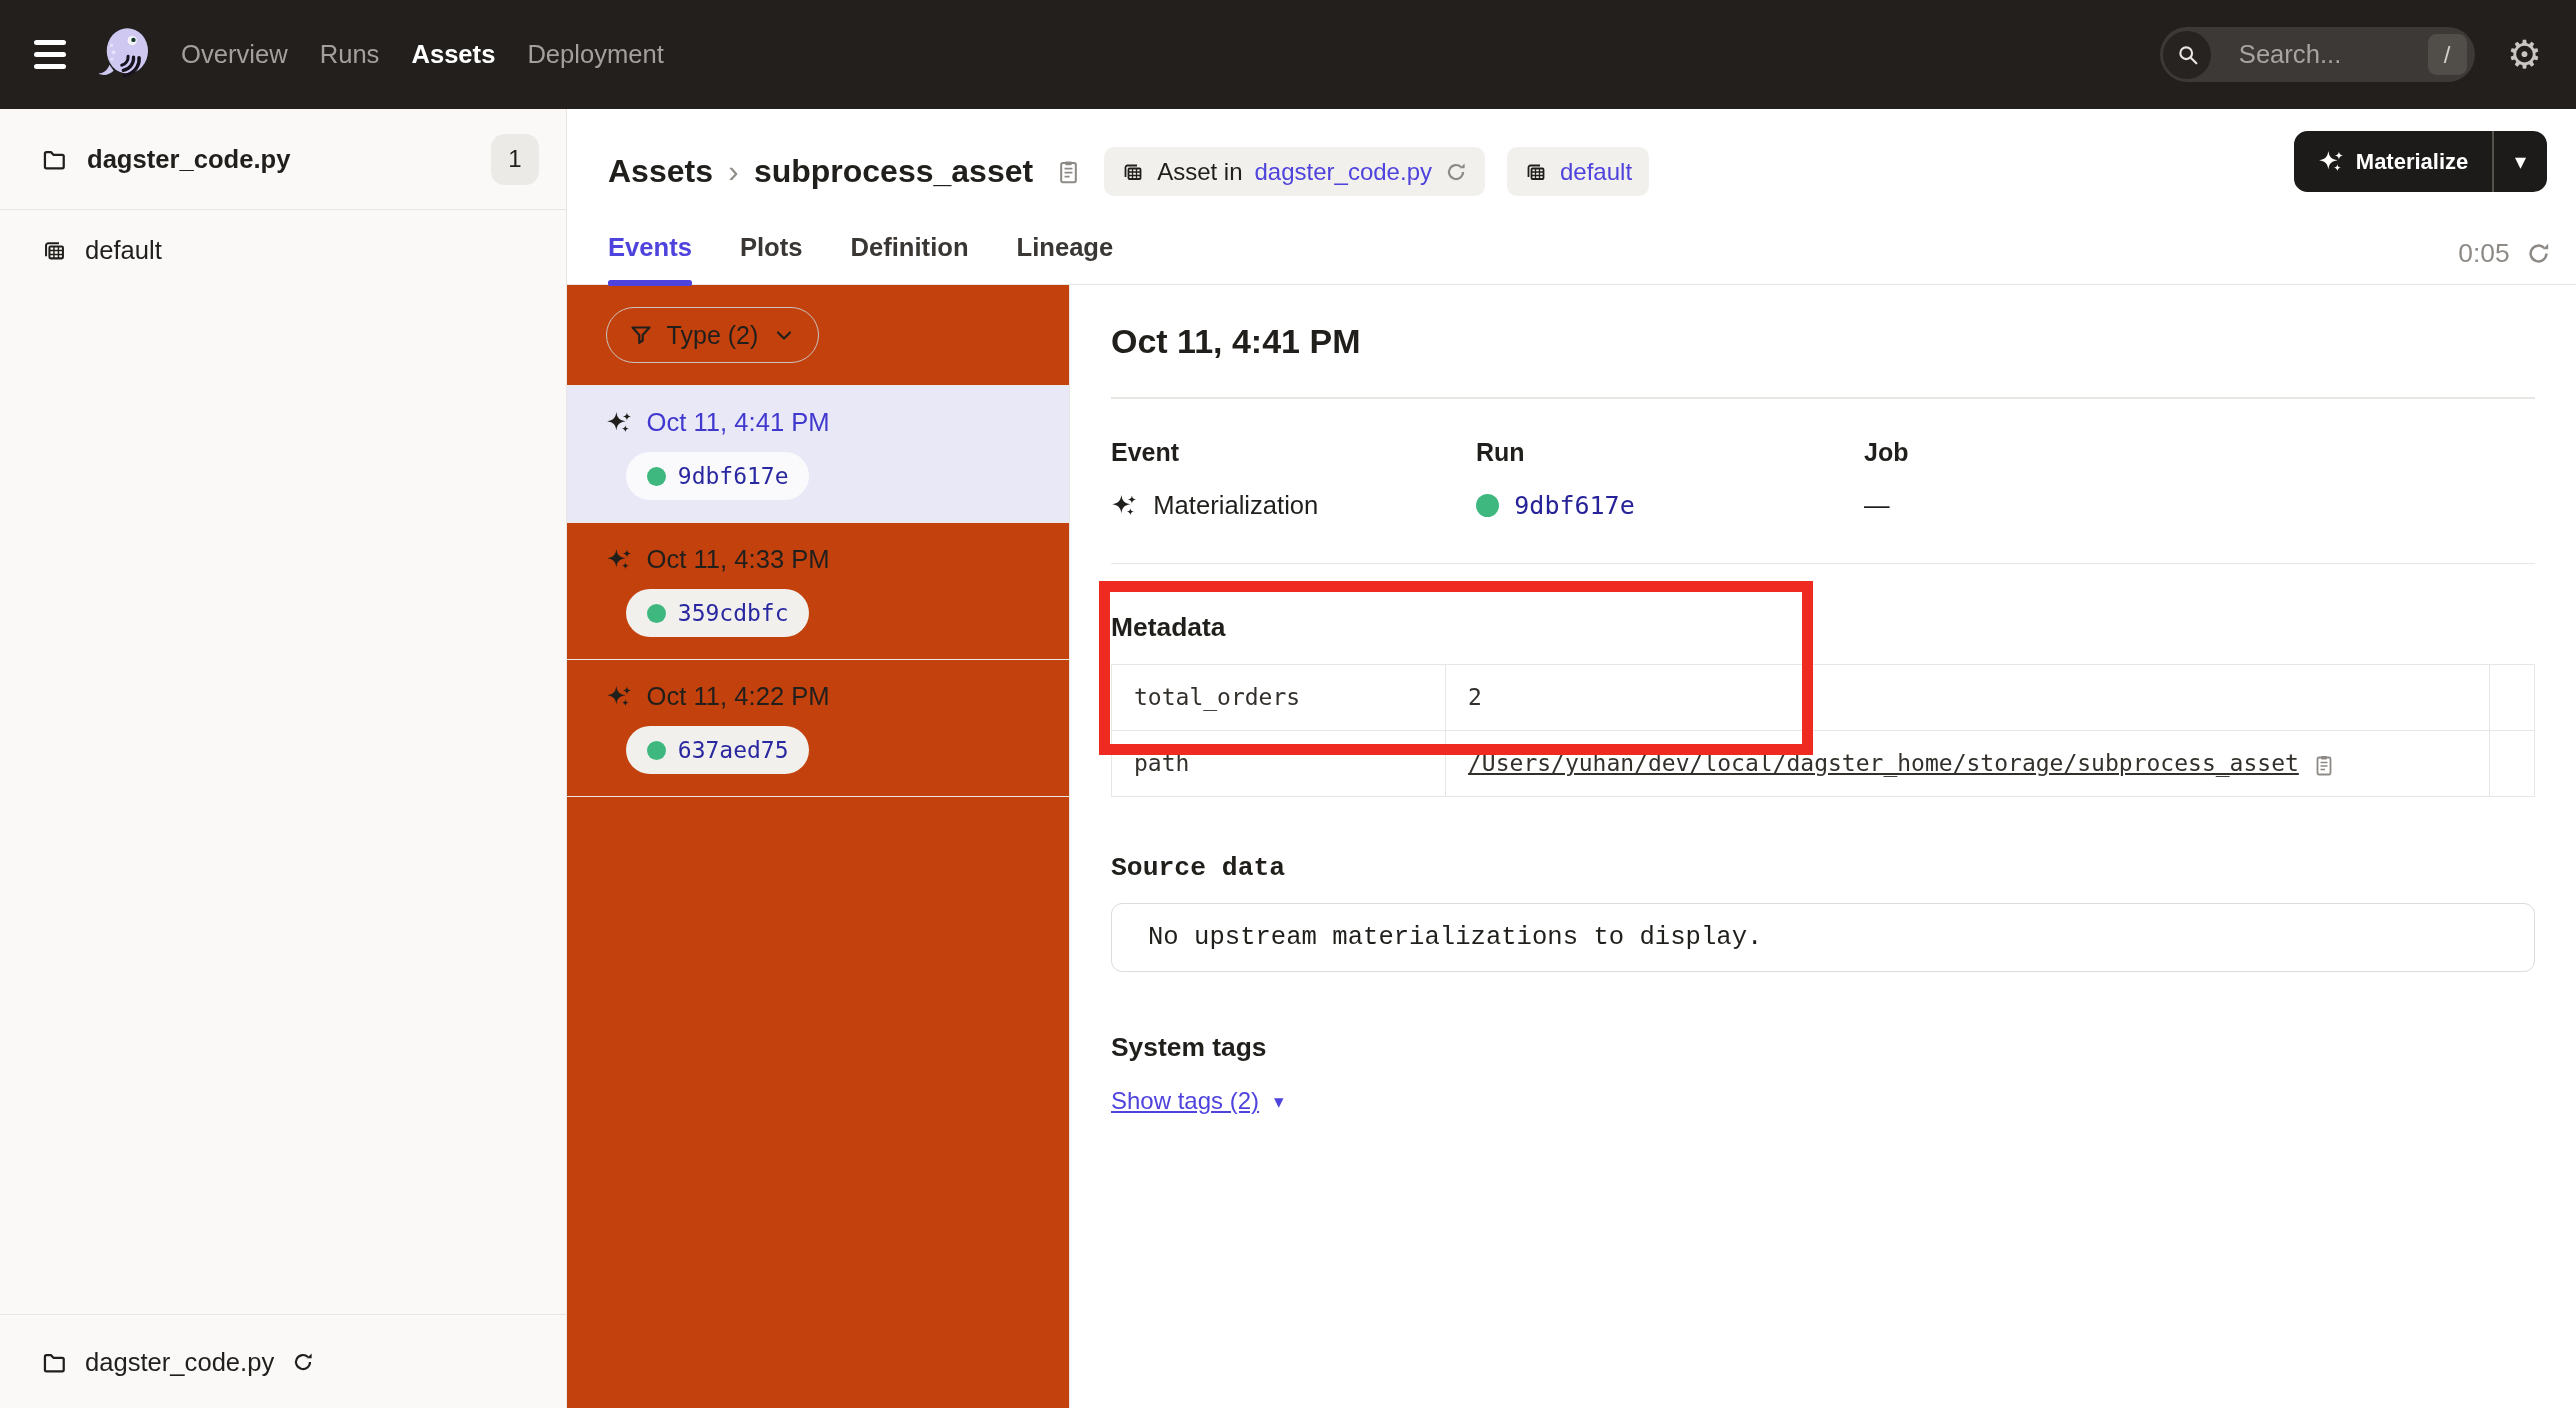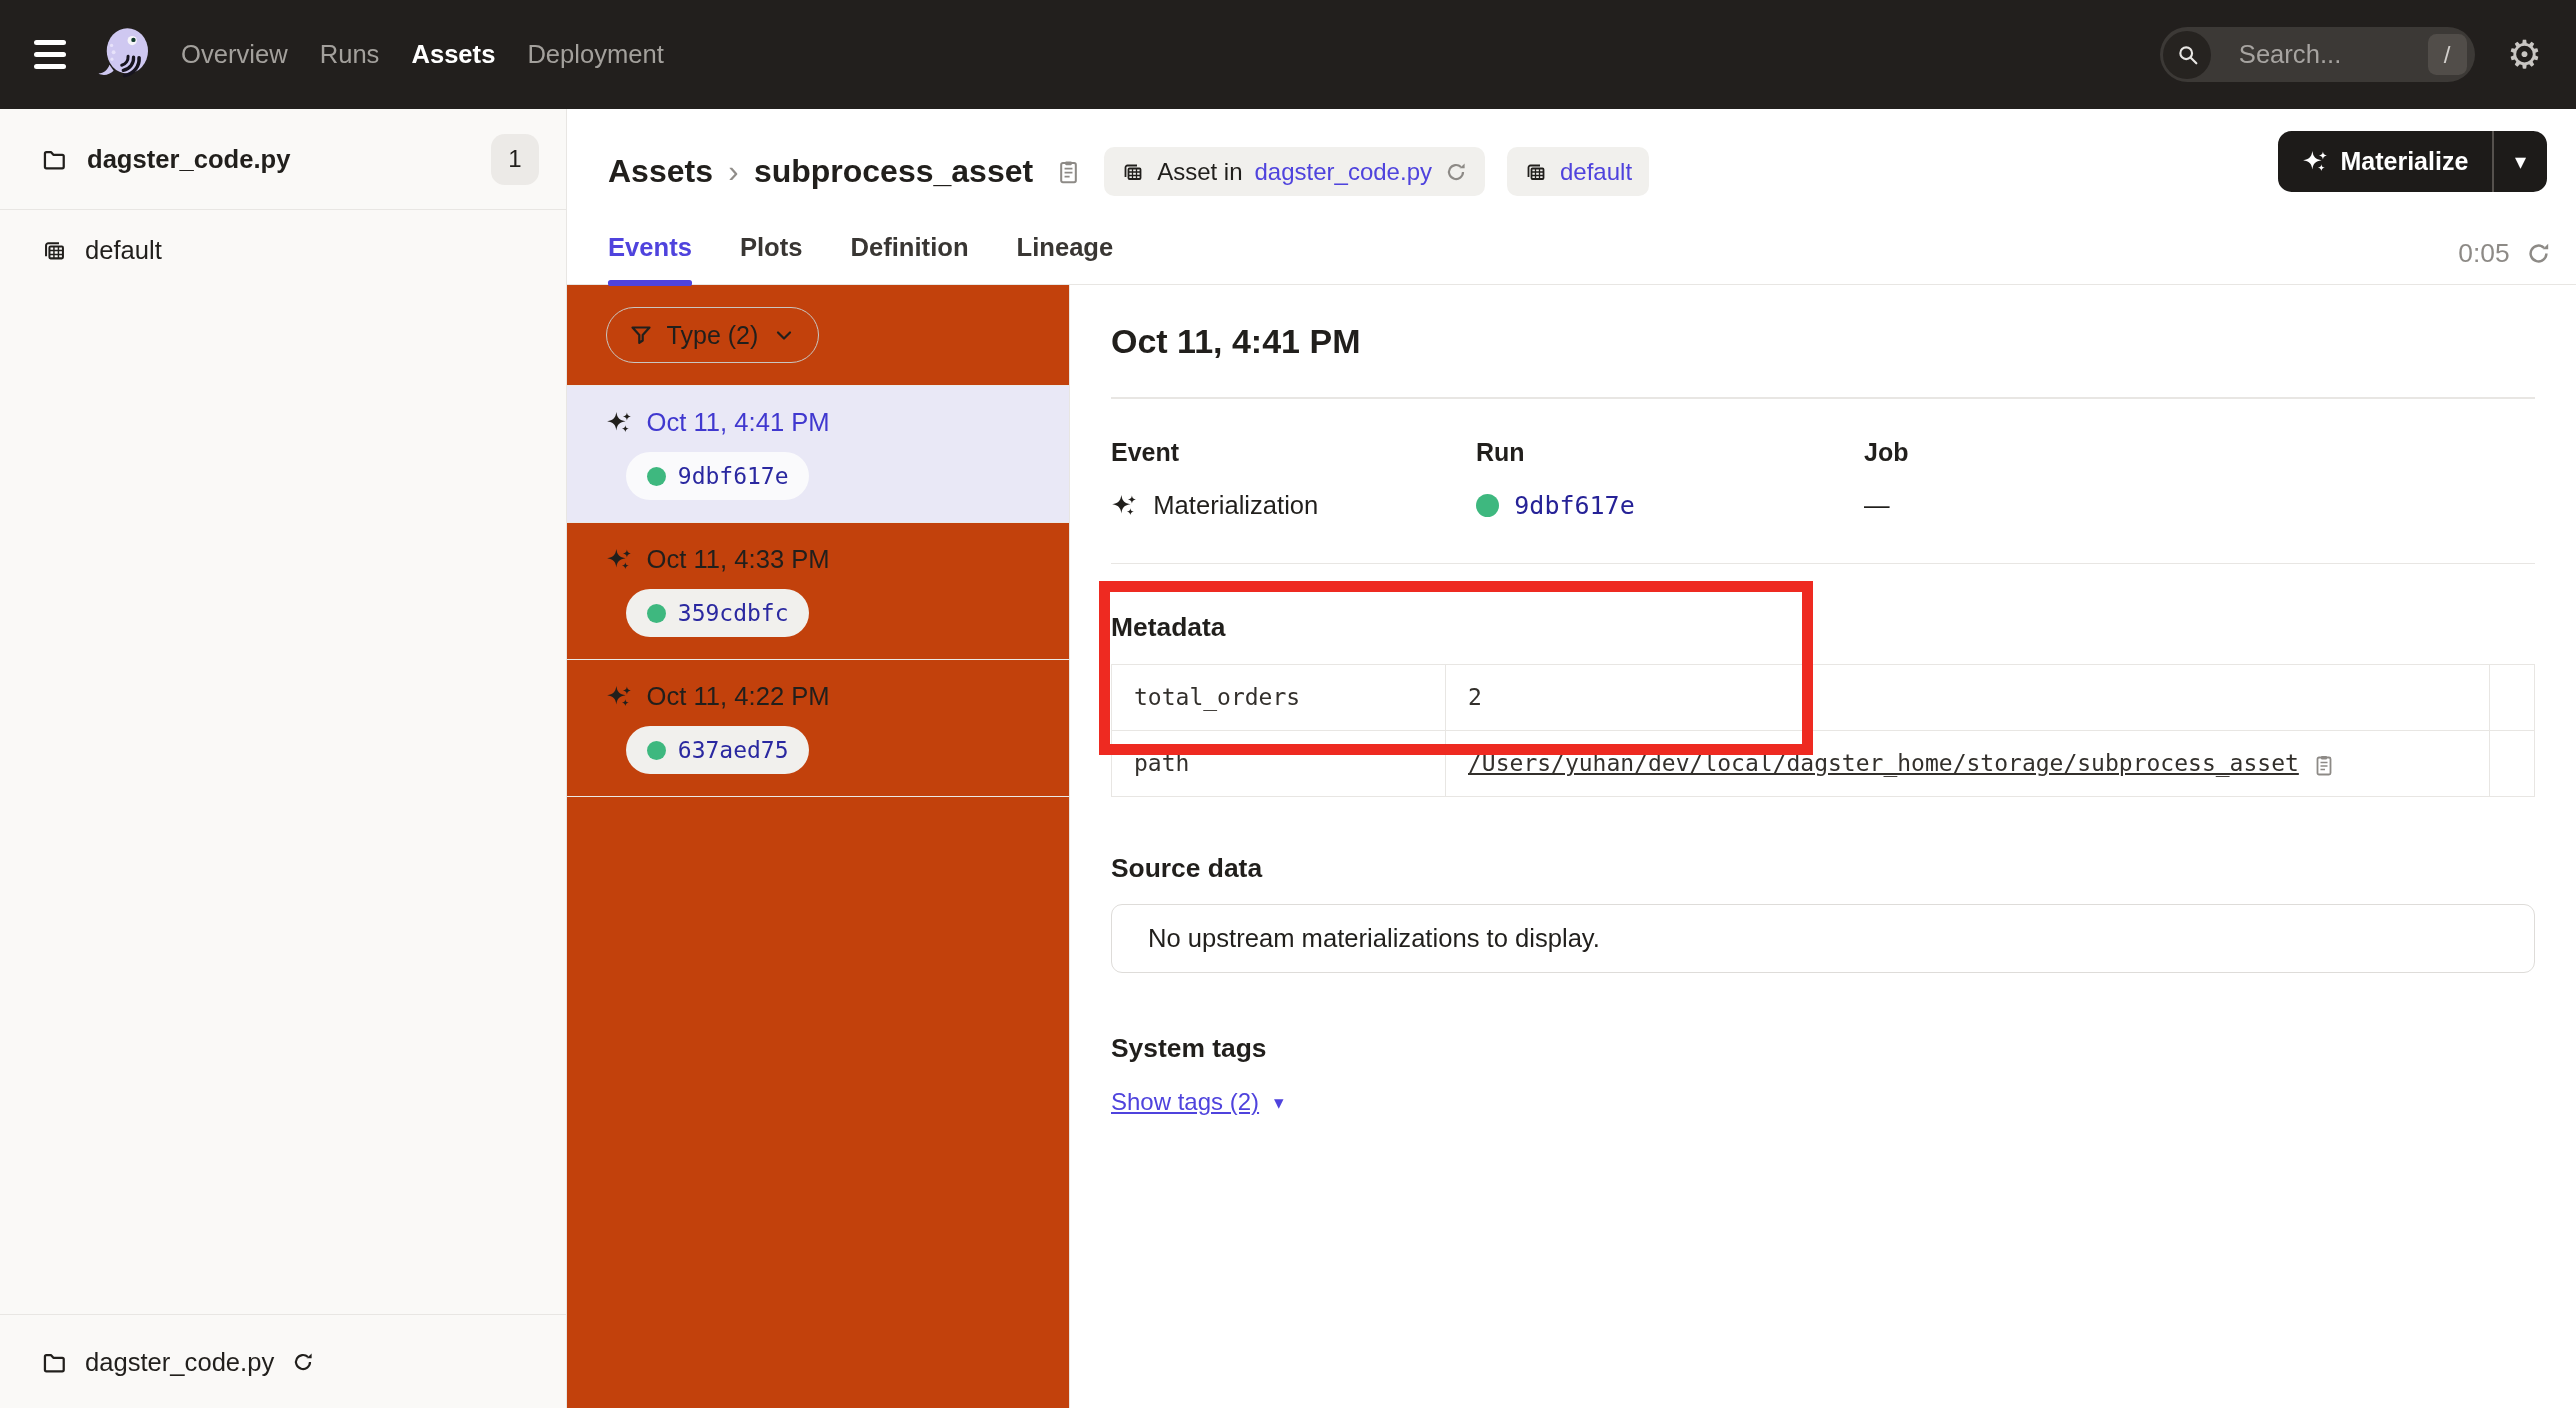--- a/index.html
+++ b/index.html
@@ -87,21 +87,21 @@
     height: 49px; background: #F1F0ED; border-radius: 10.2px;
     display: flex; align-items: center; gap: 12px; padding: 0 17px;
     font-size: 24px; color: #211F1C;
   }
   .tag .tag-link { color: #4F43DD; cursor: pointer; }
   .materialize {
     position: absolute; right: 29px; top: 22px; height: 61px;
     background: #1D1B19; border-radius: 13.6px; color: #fff;
     display: flex; align-items: stretch; cursor: pointer;
   }
-  .mat-main { display: flex; align-items: center; gap: 11px; padding: 0 24px; font-size: 25px; font-weight: 600; }
+  .mat-main { display: flex; align-items: center; gap: 11px; padding: 0 24px; font-size: 22px; font-weight: 600; }
   .mat-div { width: 1.7px; background: #55514D; }
   .mat-caret { width: 53px; display: flex; align-items: center; justify-content: center; font-size: 22px; }
 
   .tabs-row {
     margin-top: 31px; display: flex; align-items: flex-end; gap: 48px;
     border-bottom: 1.7px solid #E8E6E3; padding: 0 24px 0 41px;
   }
   .tab { font-size: 25.6px; font-weight: 600; color: #393633; padding-bottom: 22px; position: relative; cursor: pointer; }
   .tab.active { color: #4F43DD; }
   .tab.active::after {
@@ -148,21 +148,21 @@
     margin-top: 20.4px; width: 100%; border-collapse: collapse;
     font-family: "DejaVu Sans Mono", monospace; font-size: 23px; color: #33302C;
   }
   .meta-table td { border: 1.7px solid #E8E6E3; height: 66px; padding: 0 22px; }
   .meta-key { width: 334px; }
   .meta-end { width: 44px; }
   .path-link { color: #33302C; text-decoration: underline; cursor: pointer; }
   .path-cell { white-space: nowrap; }
   .path-cell .copy-btn { display: inline-flex; vertical-align: middle; margin-left: 13.6px; }
 
-  .source-section { margin-top: 56px; }
+  .source-section { margin-top: 56px; font-family: Liberation Mono, monospace; }
   .empty-box {
     margin-top: 20.4px; border: 1.7px solid #DEDCD9; border-radius: 11px;
     padding: 19px 36px; font-size: 25.6px; color: #211F1C;
   }
   .tags-section { margin-top: 60px; }
   .show-tags {
     margin-top: 24px; display: inline-flex; align-items: center; gap: 15px;
     color: #4F43DD; font-size: 24px; cursor: pointer; background: none; border: none;
     font-family: "Liberation Sans", sans-serif;
   }

